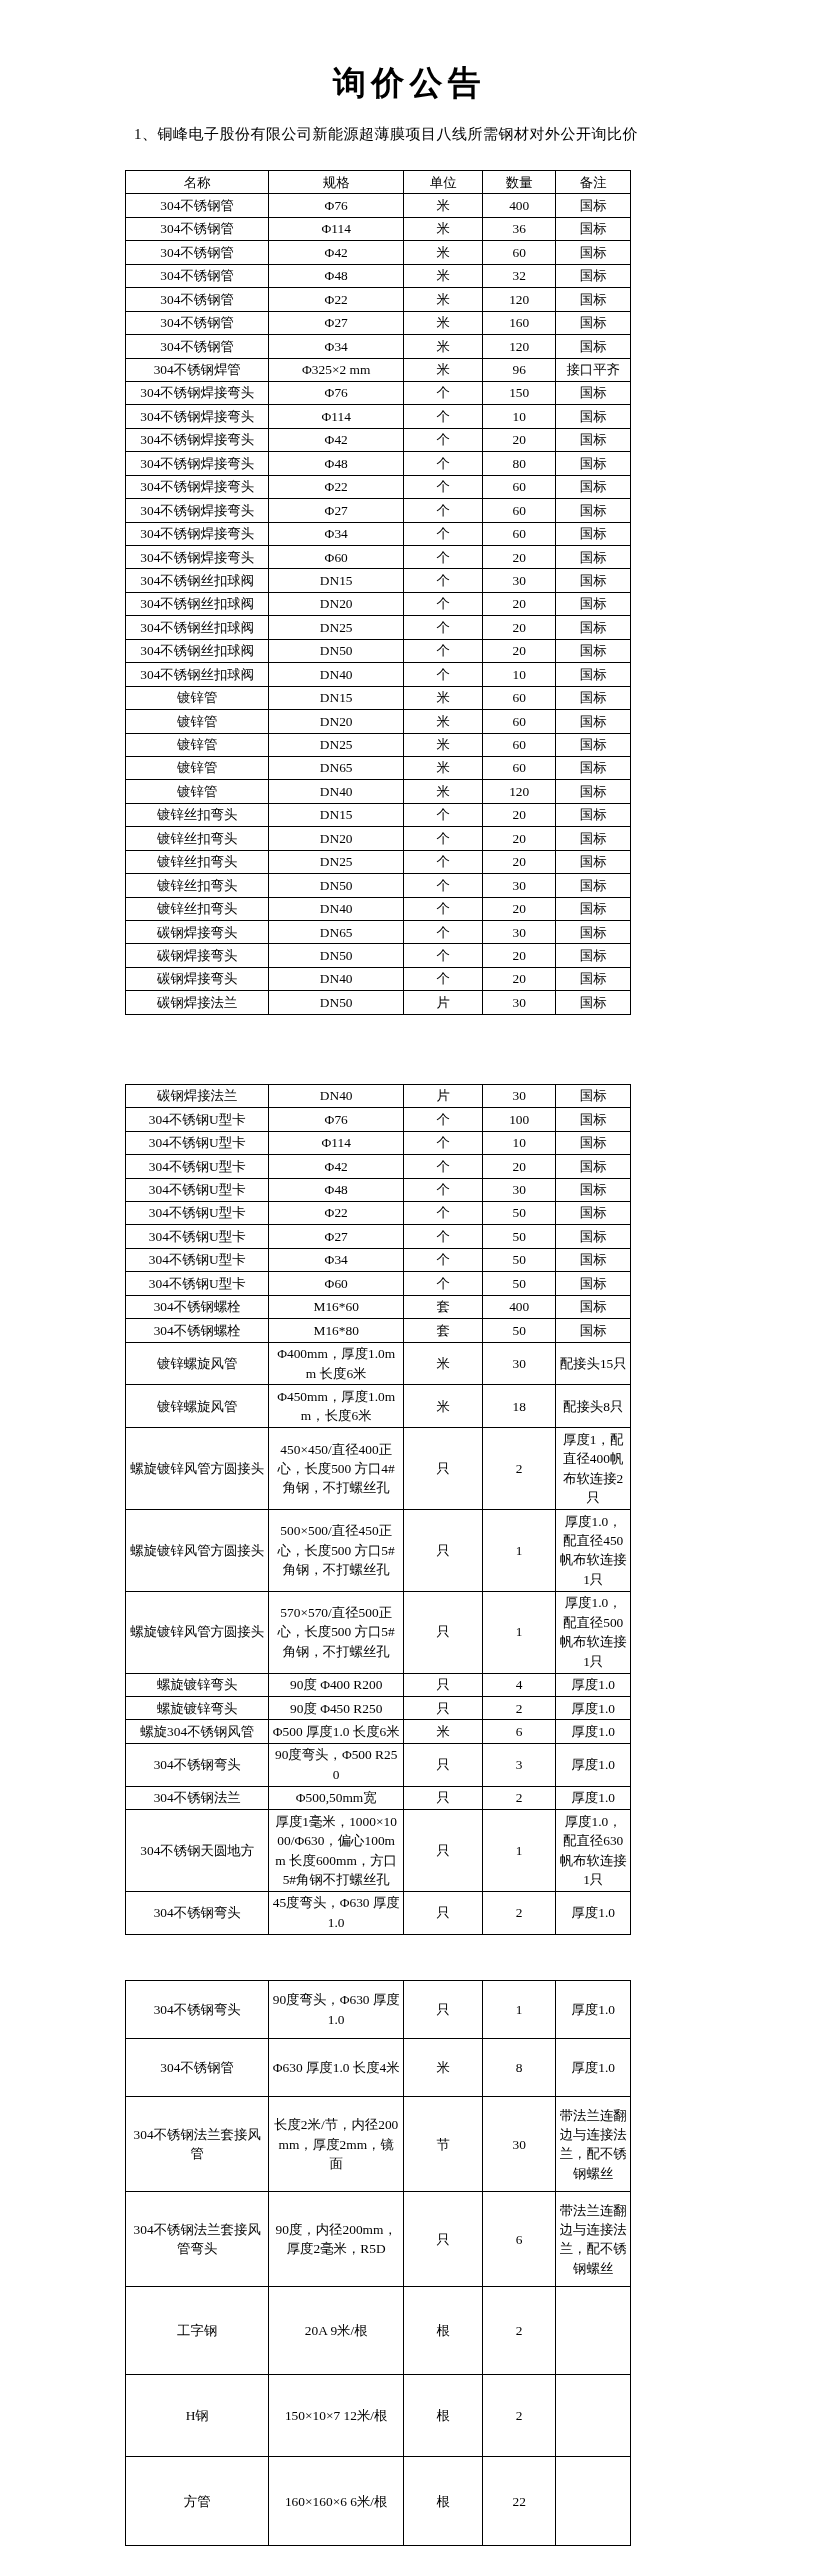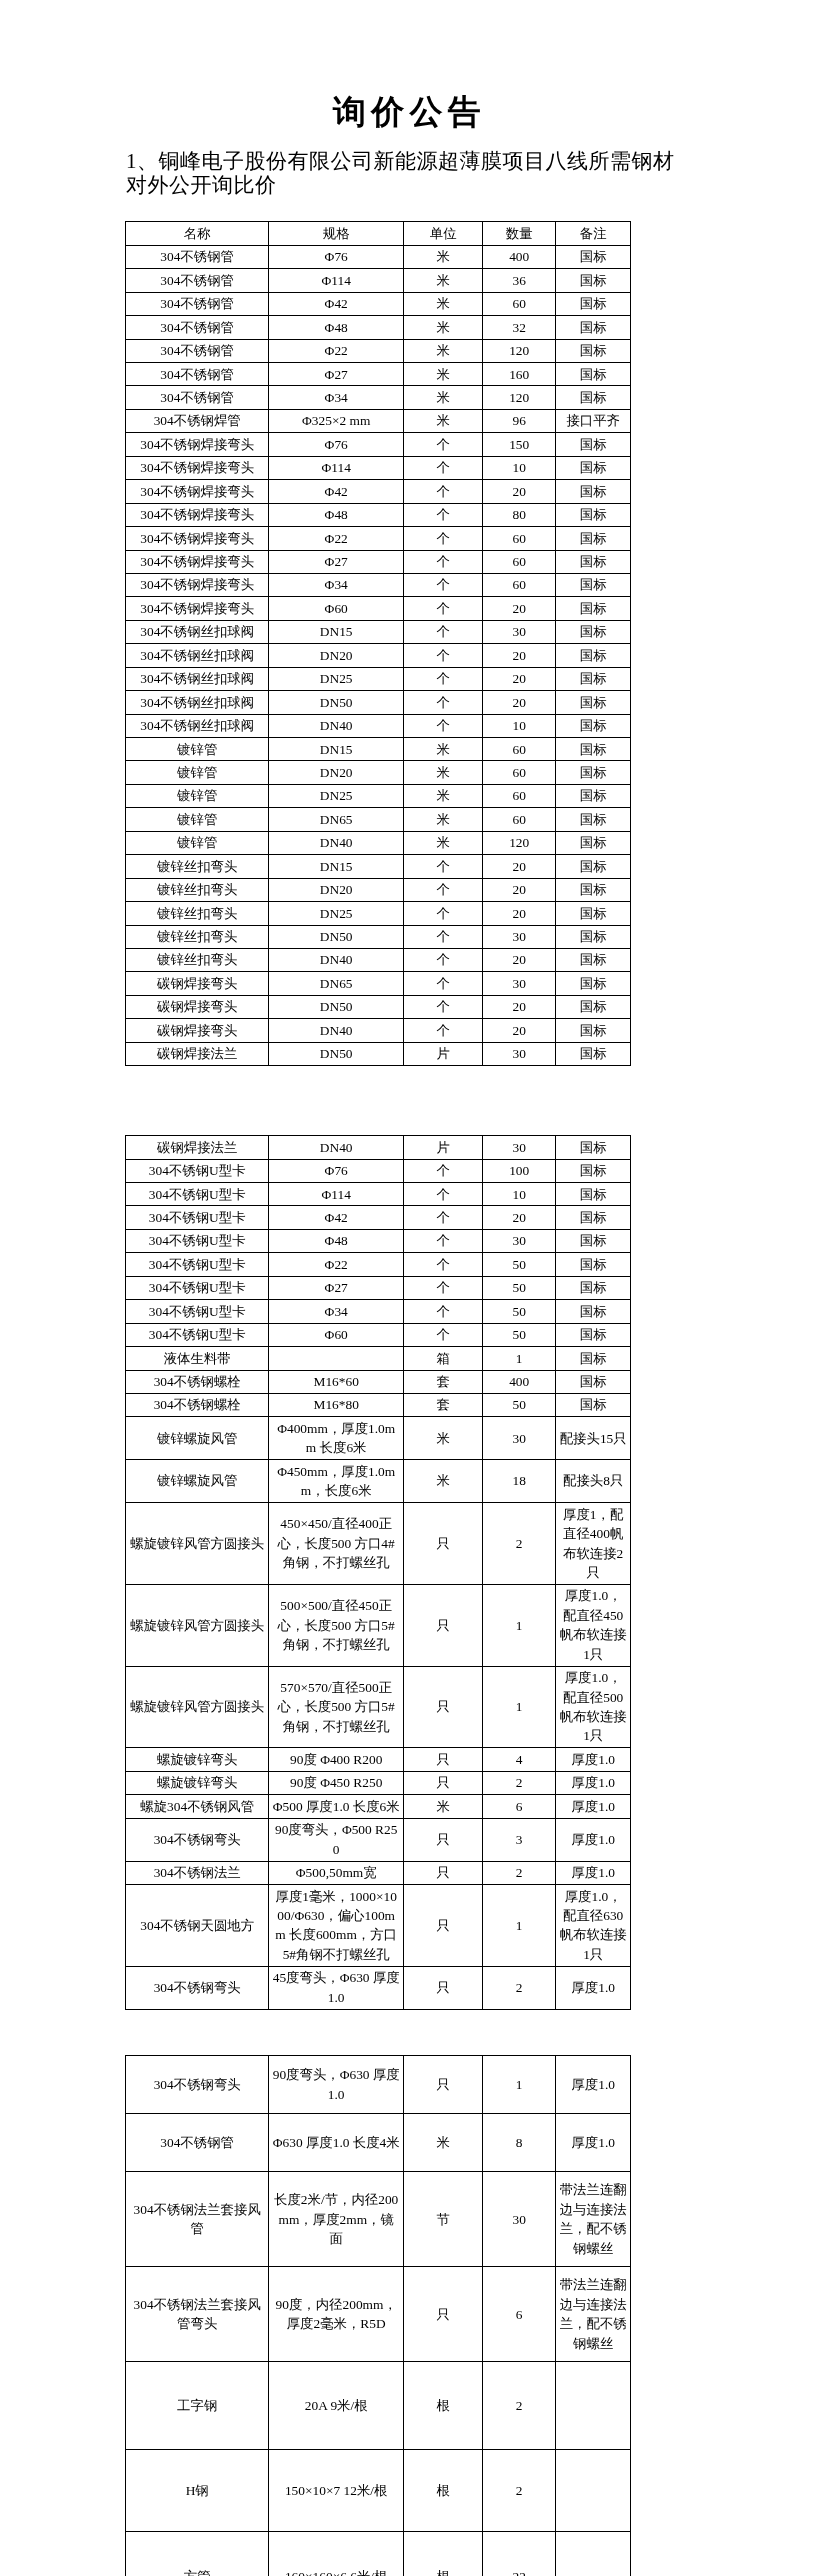--- a/index.html
+++ b/index.html
@@ -4,23 +4,23 @@
 <style>
   html,body{margin:0;padding:0;}
   body{
     width:818px;height:3163px;overflow:hidden;background:#ffffff;color:#000;
     font-family:"Liberation Serif","DejaVu Serif",serif;
   }
   .page{width:818px;height:3163px;background:#fff;}
   .content{padding:0 117px 0 118px;}
   .doc-title{
     text-align:center;font-size:33px;font-weight:bold;letter-spacing:5.2px;
-    padding-top:90px;margin:0 0 14.4px 0;
+    padding-top:61px;margin:0 0 14.4px 0;
   }
-  .intro p{font-size:21px;line-height:24px;margin:8px;letter-spacing:0.5px;}
+  .intro p{font-size:15px;line-height:24px;margin:16px;letter-spacing:0.5px;}
   .tbl-wrap{margin-top:5.2px;}
   table.mat{border-collapse:collapse;table-layout:fixed;width:506px;margin-left:7.2px;margin-top:24px;}
   table.mat td,table.mat th{
     border:1px solid #000;font-size:13.4px;font-weight:normal;text-align:center;
     vertical-align:middle;padding:1.5px 3.1px;line-height:1.45;word-break:break-all;
   }
   table.mat tr{height:21px;}
   table.mat thead tr{height:22px;}
   .page-gap1{height:45px;}
   .page-gap2{height:21.6px;}
@@ -367,27 +367,20 @@
               <td>国标</td>
             </tr>
             <tr>
               <td>304不锈钢U型卡</td>
               <td>Φ60</td>
               <td>个</td>
               <td>50</td>
               <td>国标</td>
             </tr>
             <tr>
-              <td>液体生料带</td>
-              <td></td>
-              <td>箱</td>
-              <td>1</td>
-              <td>国标</td>
-            </tr>
-            <tr>
               <td>304不锈钢螺栓</td>
               <td>M16*60</td>
               <td>套</td>
               <td>400</td>
               <td>国标</td>
             </tr>
             <tr>
               <td>304不锈钢螺栓</td>
               <td>M16*80</td>
               <td>套</td>

